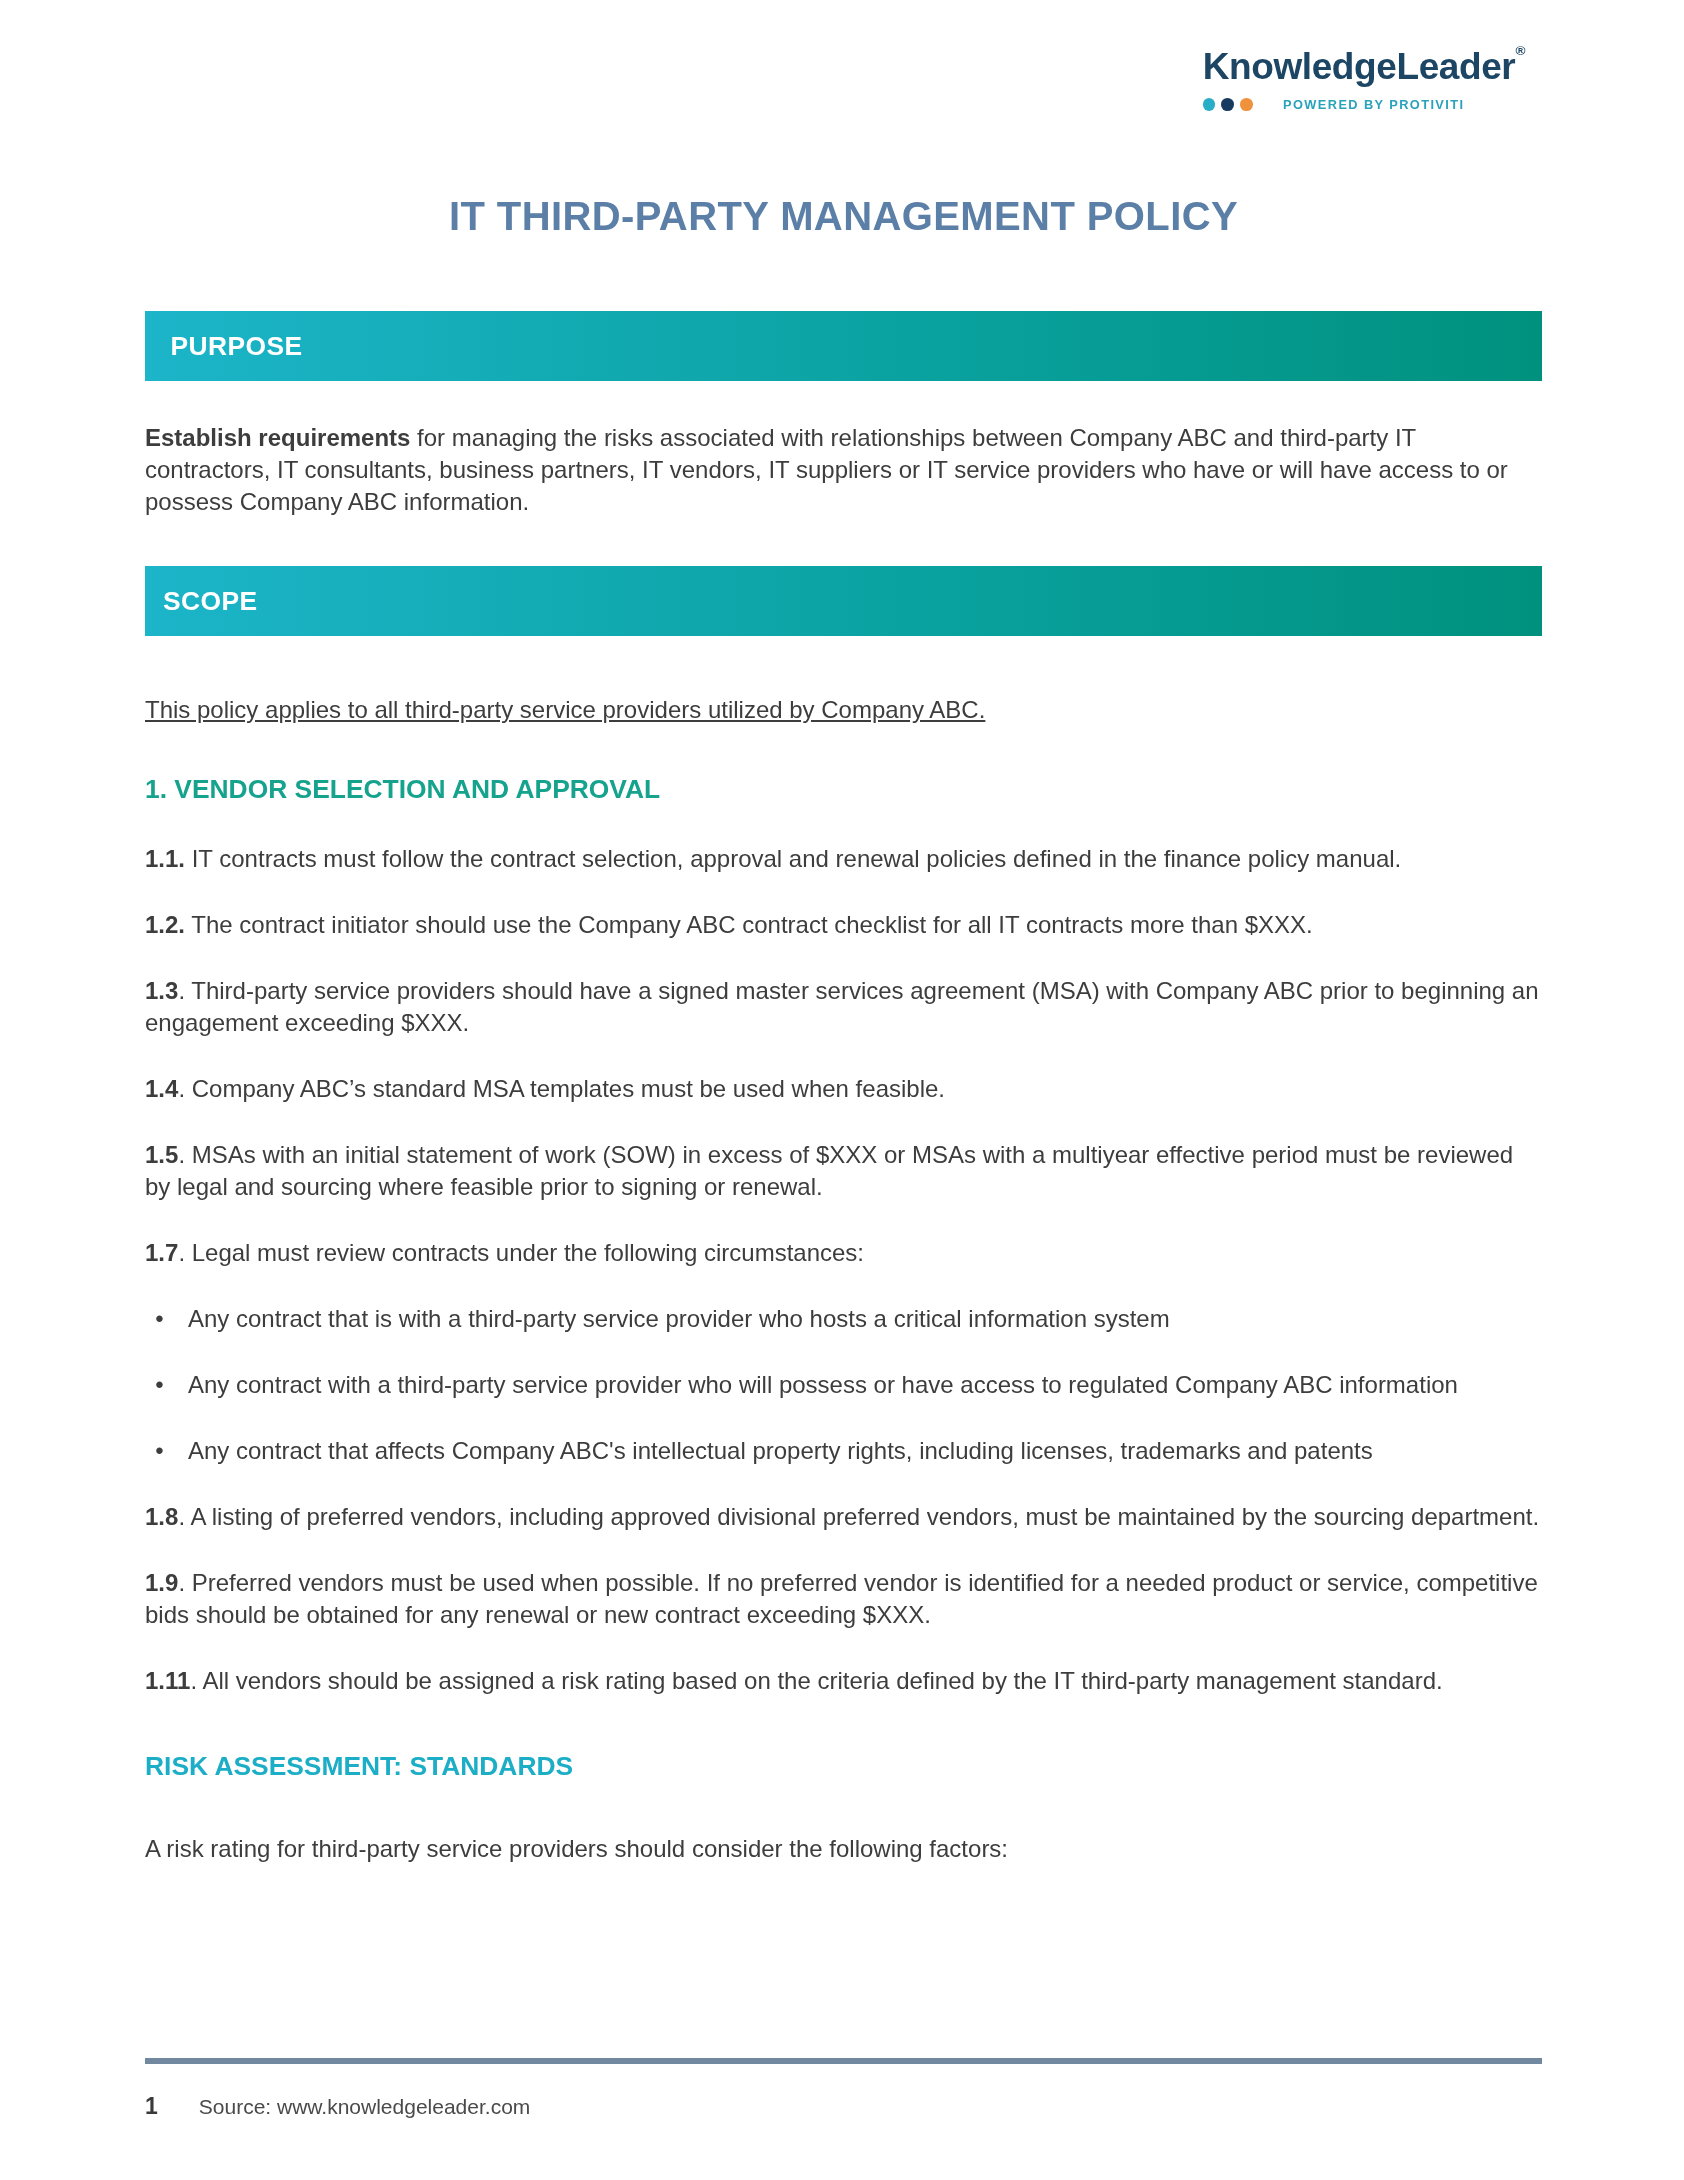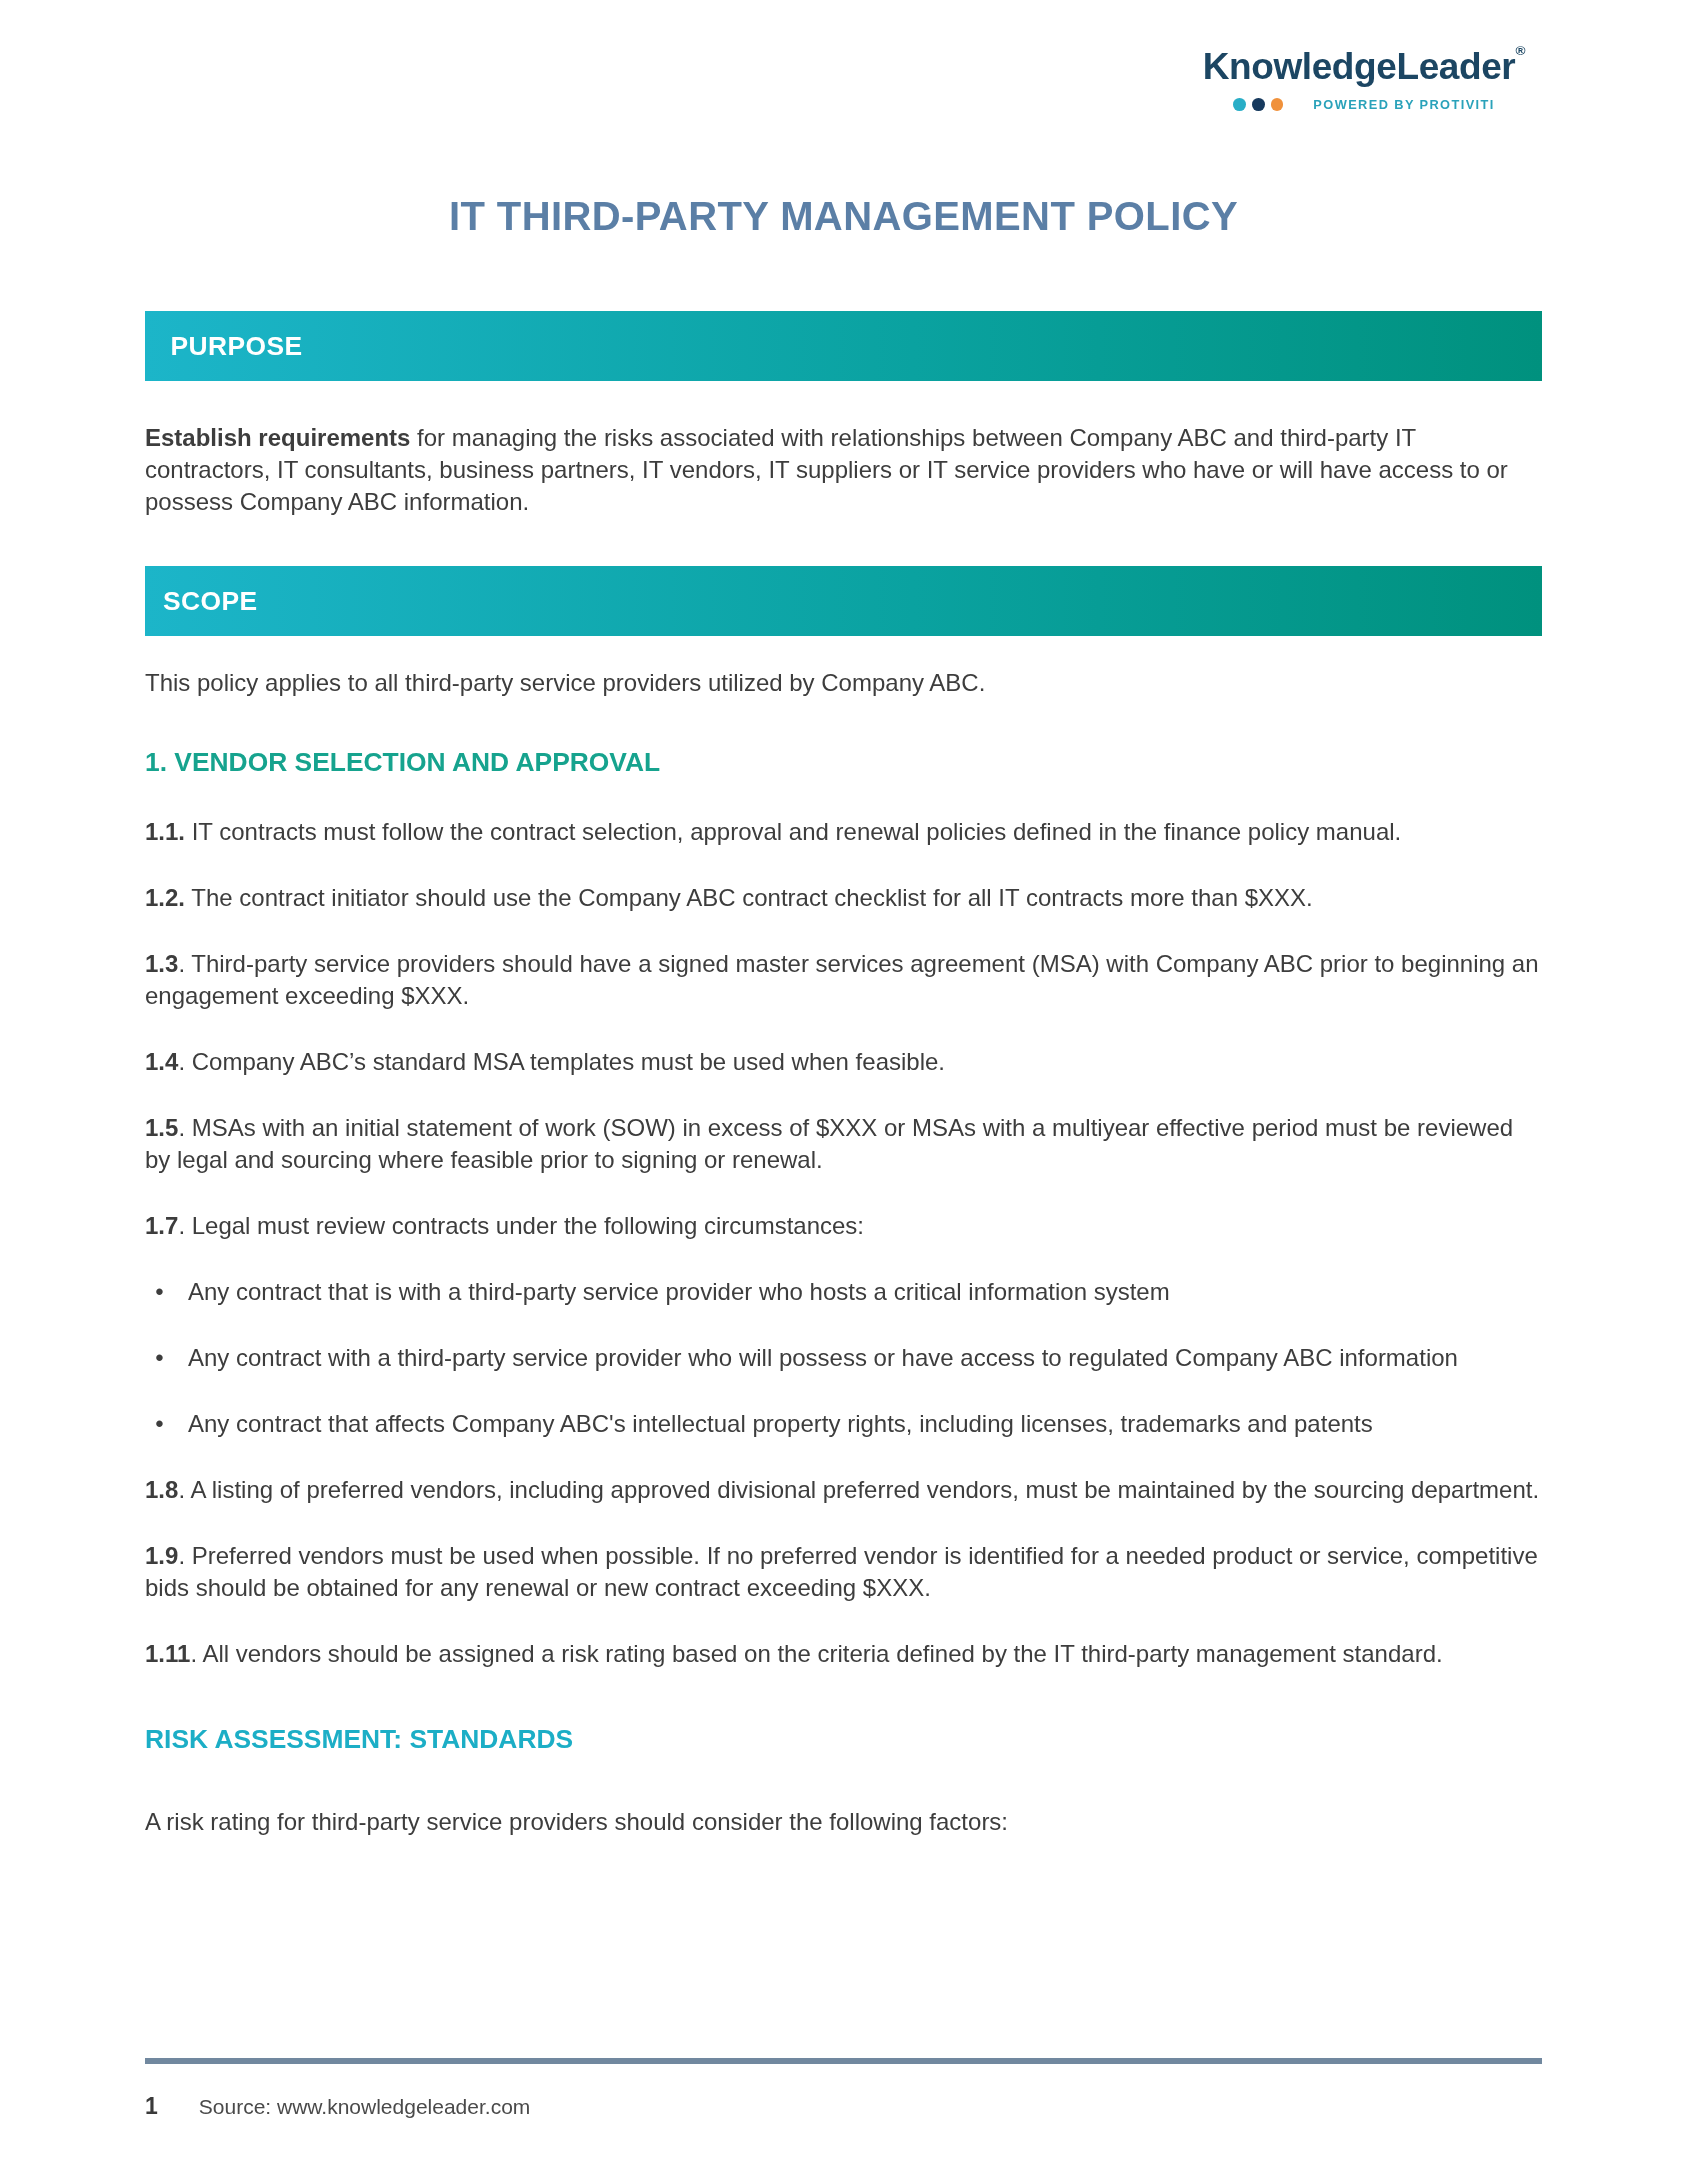--- a/index.html
+++ b/index.html
@@ -7,21 +7,21 @@
     position:relative;
     width:1685px;height:2181px;
     box-sizing:border-box;
     padding:44px 143px 0 145px;
     background:#ffffff;
     font-family:"Liberation Sans", sans-serif;
     color:#3d3d3d;
     overflow:hidden;
   }
   
-  .logo-block{display:flex;flex-direction:column;align-items:center;position:absolute;top:44px;right:160px;}
+  .logo-block{display:flex;flex-direction:column;align-items:flex-start;position:absolute;top:44px;right:160px;}
   .logo-brand{font-size:37px;font-weight:bold;color:#1c4663;letter-spacing:-0.4px;line-height:1;}
   .logo-brand sup{font-size:13.6px;vertical-align:24px;}
   .logo-sub{display:flex;align-items:center;margin-top:12px;}
   .dot{width:12.8px;height:12.8px;border-radius:50%;display:inline-block;margin-right:6px;}
   .dot-teal{background:#29aec7;}
   .dot-navy{background:#173a5e;}
   .dot-orange{background:#f0913b;}
   .logo-tagline{font-size:12.8px;font-weight:bold;color:#2aa2ba;letter-spacing:1.4px;margin-left:24px;}
   
   .doc-title{
@@ -40,21 +40,21 @@
     background:linear-gradient(90deg,#1cb5c9 0%,#0aa2a0 55%,#00917e 100%);
     display:flex;align-items:center;
     padding-left:25.6px;
     box-sizing:border-box;
   }
   .banner-label{color:#ffffff;font-size:26.4px;font-weight:bold;letter-spacing:0.4px;}
   .banner.scope{margin-top:48px;padding-left:18px;}
   
   .body-text{font-size:24px;line-height:32px;margin:0;color:#3d3d3d;}
   .purpose-p{margin-top:41px;}
-  .scope-p{margin-top:31px;}
+  .scope-p{margin-top:58px;text-decoration:underline;}
   .h-green{font-size:26.4px;font-weight:bold;color:#16a38e;margin:49px 0 0 0;line-height:1.1;}
   .h-cyan{font-size:26.4px;font-weight:bold;color:#1caec6;margin:55px 0 0 0;line-height:1.1;}
   .items{margin-top:39px;}
   .item{font-size:24px;line-height:32px;margin:0 0 34px 0;}
   .item .num{font-weight:bold;color:#3d3d3d;}
   .bullet-list{list-style:none;margin:0;padding:0;}
   .bullet-item{position:relative;padding-left:43px;margin:0 0 34px 0;font-size:24px;line-height:32px;}
   .bullet-item .bullet-glyph{position:absolute;left:10.2px;top:0;color:#3d3d3d;}
   .risk-intro{margin-top:52px;}
   

